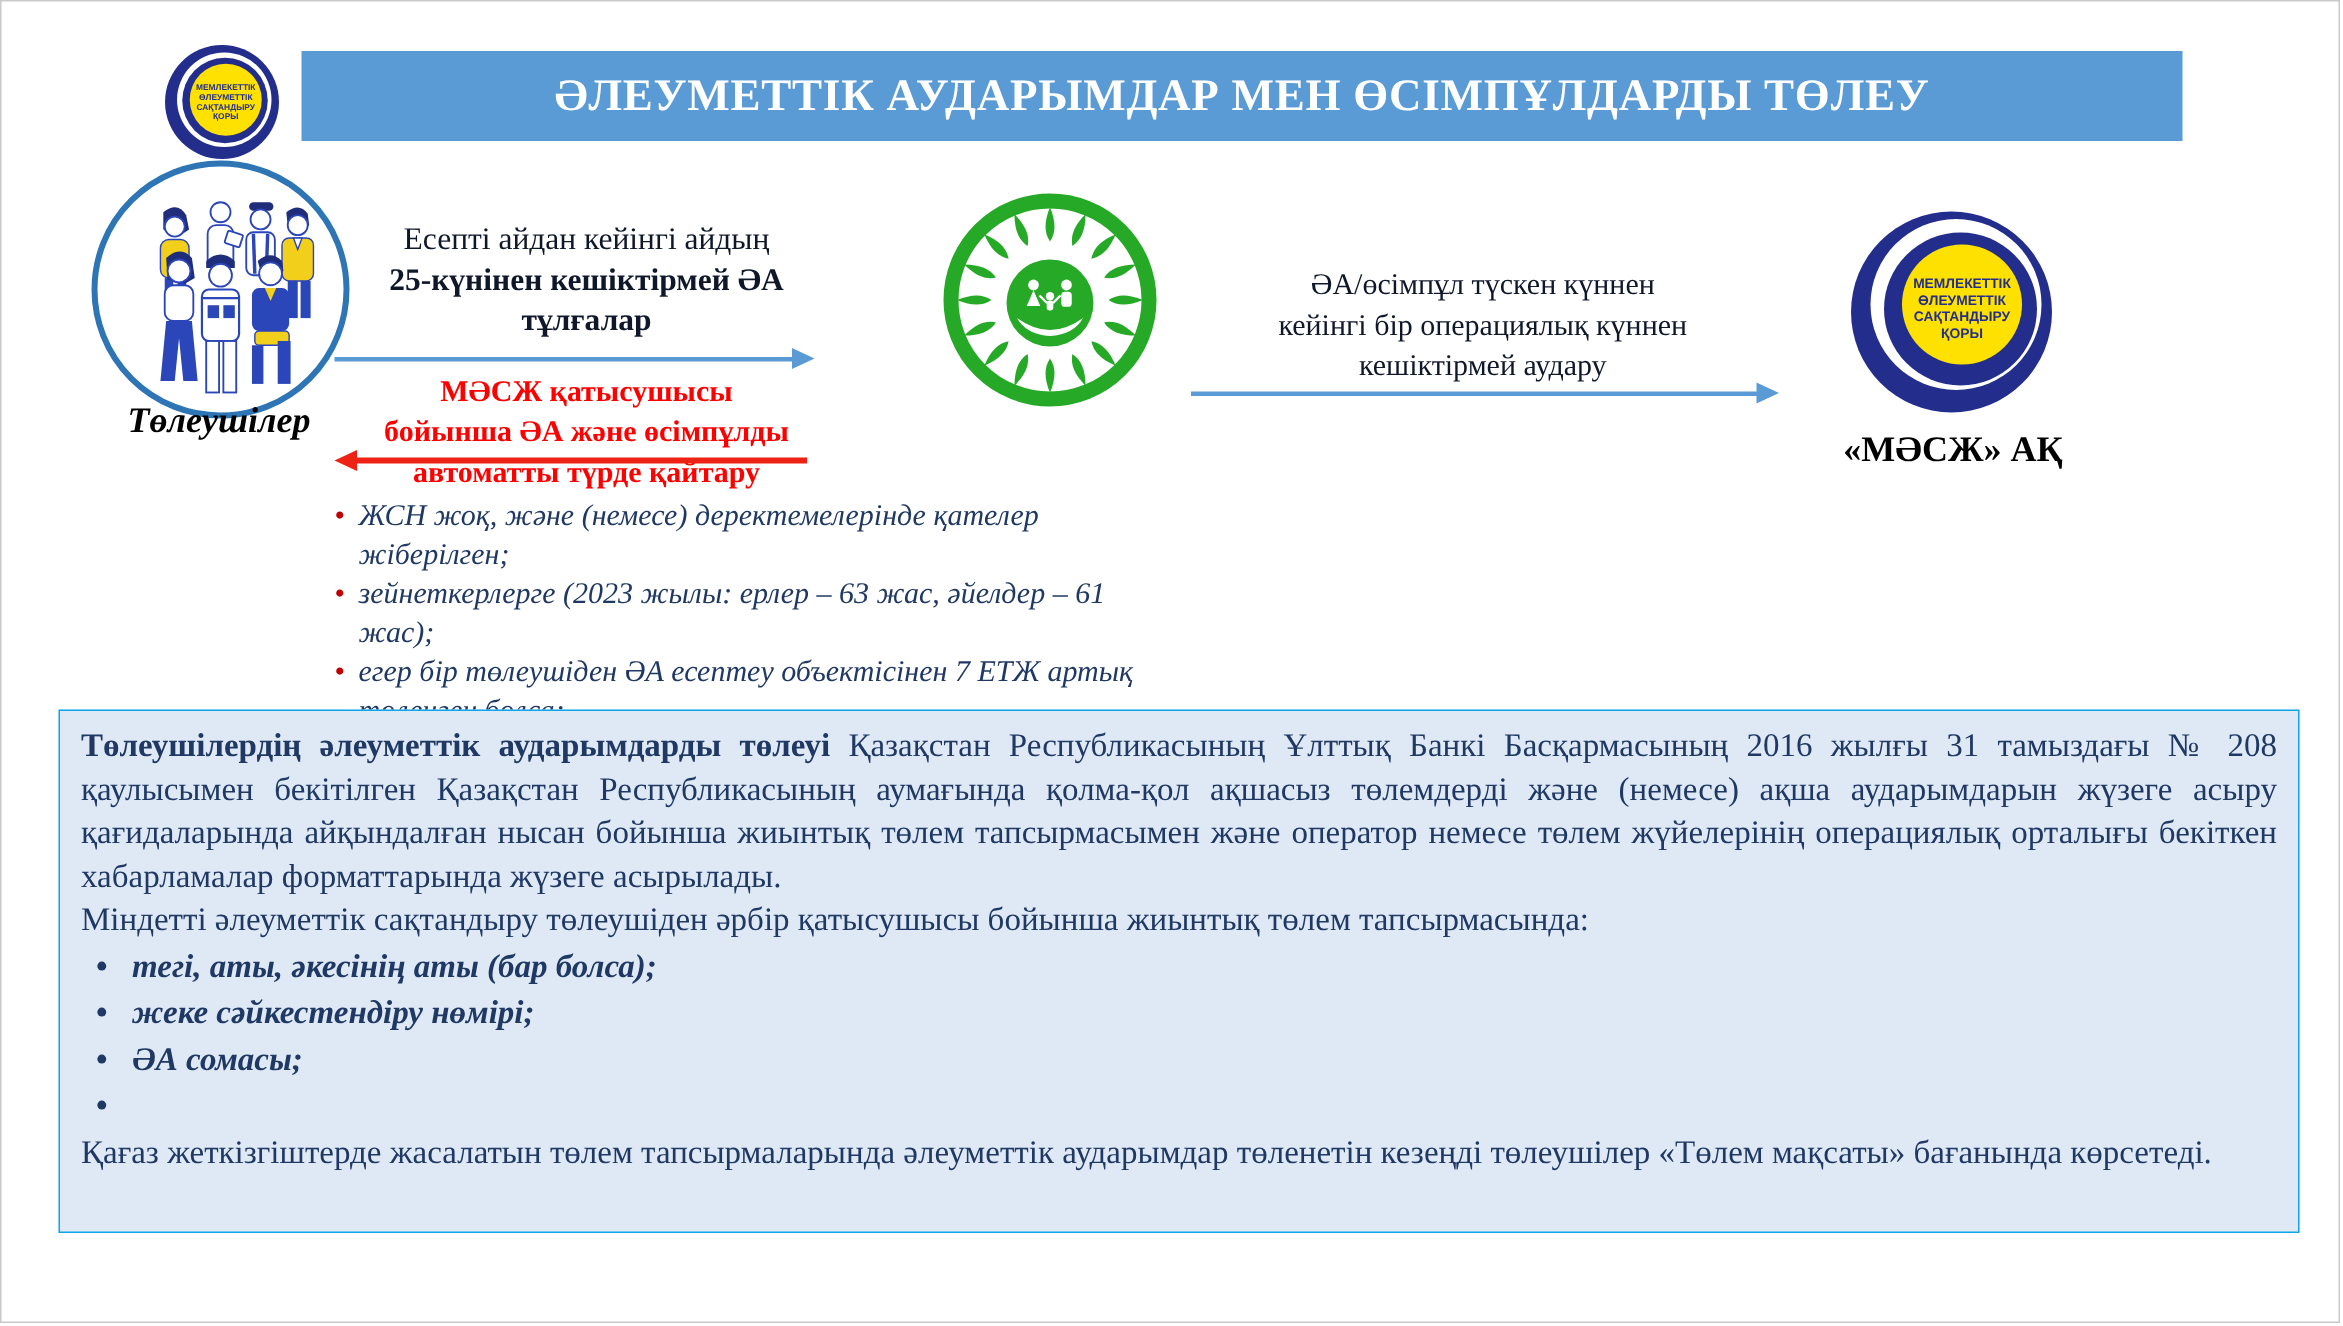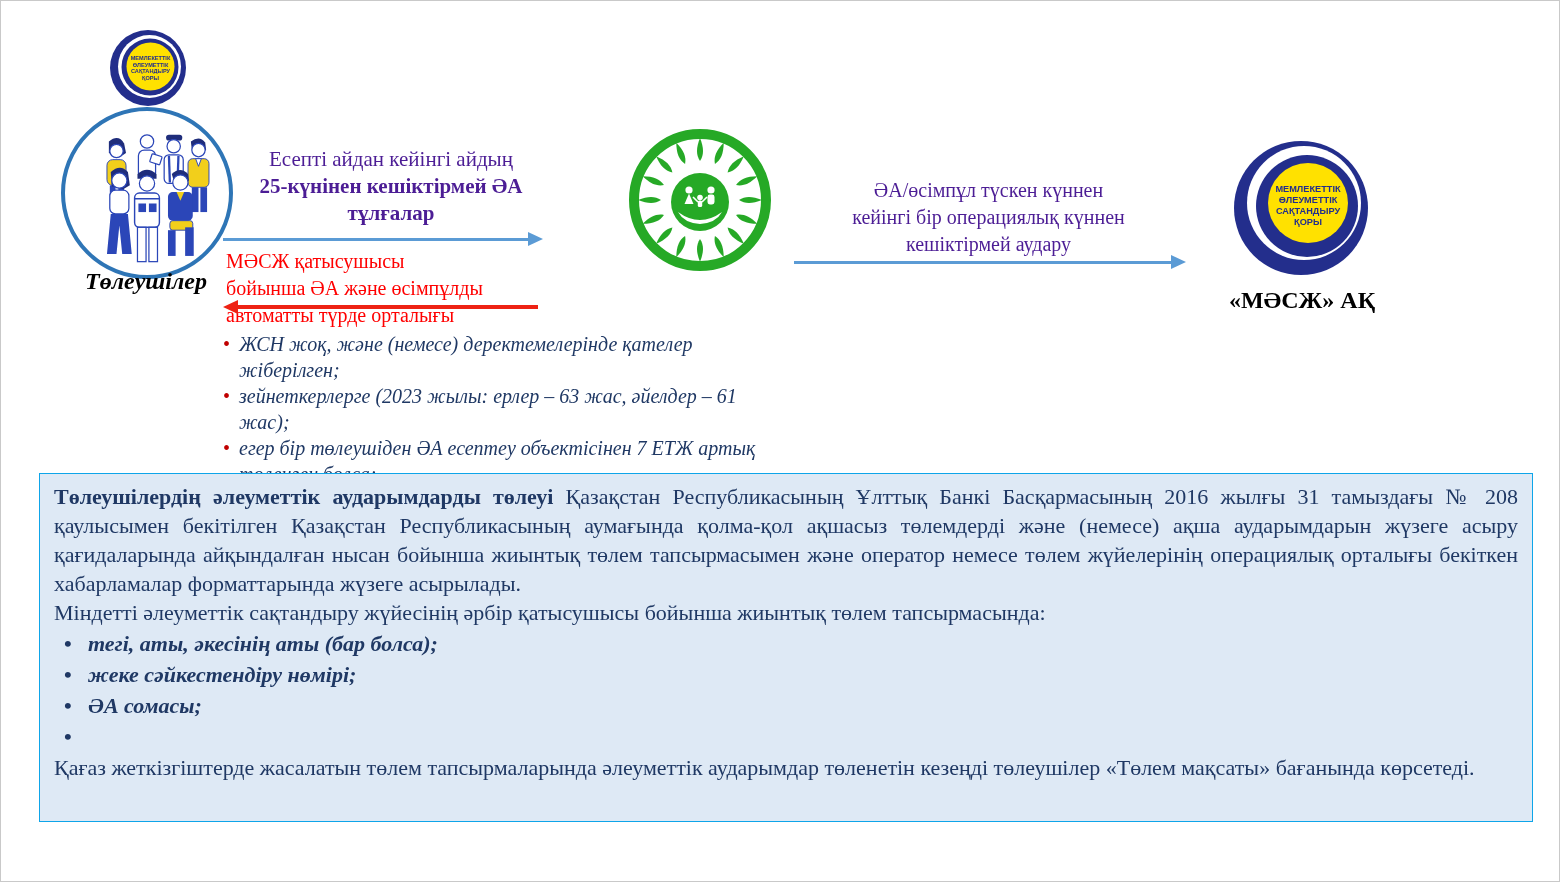--- a/index.html
+++ b/index.html
@@ -28,27 +28,27 @@
     position:absolute; text-align:center; font-weight:bold; color:#000; white-space:nowrap;
   }
   .payers-label  { left:35px;   top:267px; width:220px; font-size:24px;font-style:italic; }
   .corp-label    { left:597px;  top:281px; width:335px; font-size:23px; }
   .fund-label    { left:1222px; top:286px; width:158px; font-size:24px; }
 
   .corp-logo { position:absolute; left:626px; top:126px; width:146px; height:146px; }
   .fund-logo { position:absolute; left:1230px; top:136px; width:142px; height:142px; }
 
   
-  .note { position:absolute; text-align:center; color:#4c1d95; }
+  .note { position:absolute; text-align:center; color:#0f172a; }
   .note-1 { left:232px; top:145px; width:316px; font-size:21px; line-height:27px; }
   .note-1 .bold { font-weight:bold; }
   .note-2 { left:800px; top:176px; width:375px; font-size:20px; line-height:27px; }
   .note-red {
-    position:absolute; left:225px; top:247px; width:330px; text-align:left;
-    color:#FF0000; font-weight:normal; font-size:20px; line-height:27px;
+    position:absolute; left:225px; top:247px; width:330px; text-align:center;
+    color:#FF0000; font-weight:bold; font-size:20px; line-height:27px;
   }
 
   
   .arrow { position:absolute; height:14px; }
   .arrow .shaft { position:absolute; top:6px; height:3px; background:#5B9BD5; }
   .arrow.right .shaft { left:0; right:13px; }
   .arrow.left  .shaft { left:13px; right:0; }
   .arrow .head { position:absolute; top:0; width:0; height:0;
     border-top:7px solid transparent; border-bottom:7px solid transparent; }
   .arrow.right .head { right:0; border-left:15px solid #5B9BD5; }
@@ -89,20 +89,23 @@
     <circle cx="42" cy="39" r="28.5" fill="#232E8C"></circle>
     <circle cx="42.5" cy="38.5" r="24" fill="#FFE100"></circle>
     <g font-family="Liberation Sans, sans-serif" font-size="5.6" font-weight="bold" fill="#232E8C" text-anchor="middle">
       <text x="42.5" y="32">МЕМЛЕКЕТТІК</text>
       <text x="42.5" y="38.5">ӨЛЕУМЕТТІК</text>
       <text x="42.5" y="45">САҚТАНДЫРУ</text>
       <text x="42.5" y="51.5">ҚОРЫ</text>
     </g>
   </svg>
 
+  <div class="title-bar">
+    <h1>ӘЛЕУМЕТТІК АУДАРЫМДАР МЕН ӨСІМПҰЛДАРДЫ ТӨЛЕУ</h1>
+  </div>
 
   <div class="payers-circle">
     <svg viewBox="0 0 172 172" width="164" height="164">
 
       <path d="M46 32 q10 -8 16 2 l2 10 -6 4 -12 -4 z" fill="#1F2D7B"></path>
       <circle cx="54" cy="42" r="7" fill="#fff" stroke="#2B46B8" stroke-width="1.3"></circle>
       <rect x="44" y="51" width="20" height="27" rx="6" fill="#F2CF1B" stroke="#2B46B8" stroke-width="1"></rect>
       <rect x="47" y="78" width="6" height="26" fill="#2B46B8"></rect>
       <rect x="56" y="78" width="6" height="26" fill="#2B46B8"></rect>
       <circle cx="86" cy="32" r="7" fill="#fff" stroke="#2B46B8" stroke-width="1.3"></circle>
@@ -150,21 +153,21 @@
   </div>
 
   <div class="arrow right arrow-blue-1">
     <div class="shaft"></div>
       <div class="head"></div>
   </div>
 
   <div class="note-red">
     <div>МӘСЖ қатысушысы</div>
     <div>бойынша ӘА және өсімпұлды</div>
-    <div>автоматты түрде орталығы</div>
+    <div>автоматты түрде қайтару</div>
   </div>
   <div class="arrow left arrow-red">
     <div class="shaft"></div>
       <div class="head"></div>
   </div>
 
   <svg class="corp-logo" viewBox="0 0 146 146">
     <circle cx="73" cy="73" r="66" fill="#fff" stroke="#26A926" stroke-width="10"></circle>
     <g fill="#26A926">
       <g transform="rotate(0 73 73)">
@@ -269,21 +272,21 @@
       <span>егер бір төлеушіден ӘА есептеу объектісінен 7 ЕТЖ артық төленген болса;</span>
     </li>
     <li>
       <span class="bullet">•</span>
       <span><span>жеке тұлғалар төлеген болса </span><span class="small-note">(төлеуші болып табылмайтын)</span></span>
     </li>
   </ul>
 
   <div class="info-box">
     <p><b>Төлеушілердің әлеуметтік аударымдарды төлеуі</b><span> Қазақстан Республикасының Ұлттық Банкі Басқармасының 2016 жылғы 31 тамыздағы № 208 қаулысымен бекітілген Қазақстан Республикасының аумағында қолма-қол ақшасыз төлемдерді және (немесе) ақша аударымдарын жүзеге асыру қағидаларында айқындалған нысан бойынша жиынтық төлем тапсырмасымен және оператор немесе төлем жүйелерінің операциялық орталығы бекіткен хабарламалар форматтарында жүзеге асырылады.</span></p>
-    <p>Міндетті әлеуметтік сақтандыру жүйесінің әрбір қатысушысы бойынша жиынтық төлем тапсырмасында:</p>
+    <p>Міндетті әлеуметтік сақтандыру төлеушіден әрбір қатысушысы бойынша жиынтық төлем тапсырмасында:</p>
     <ul>
       <li>
         <span class="bullet">•</span>
         <span>тегі, аты, әкесінің аты (бар болса);</span>
       </li>
       <li>
         <span class="bullet">•</span>
         <span>жеке сәйкестендіру нөмірі;</span>
       </li>
       <li>

